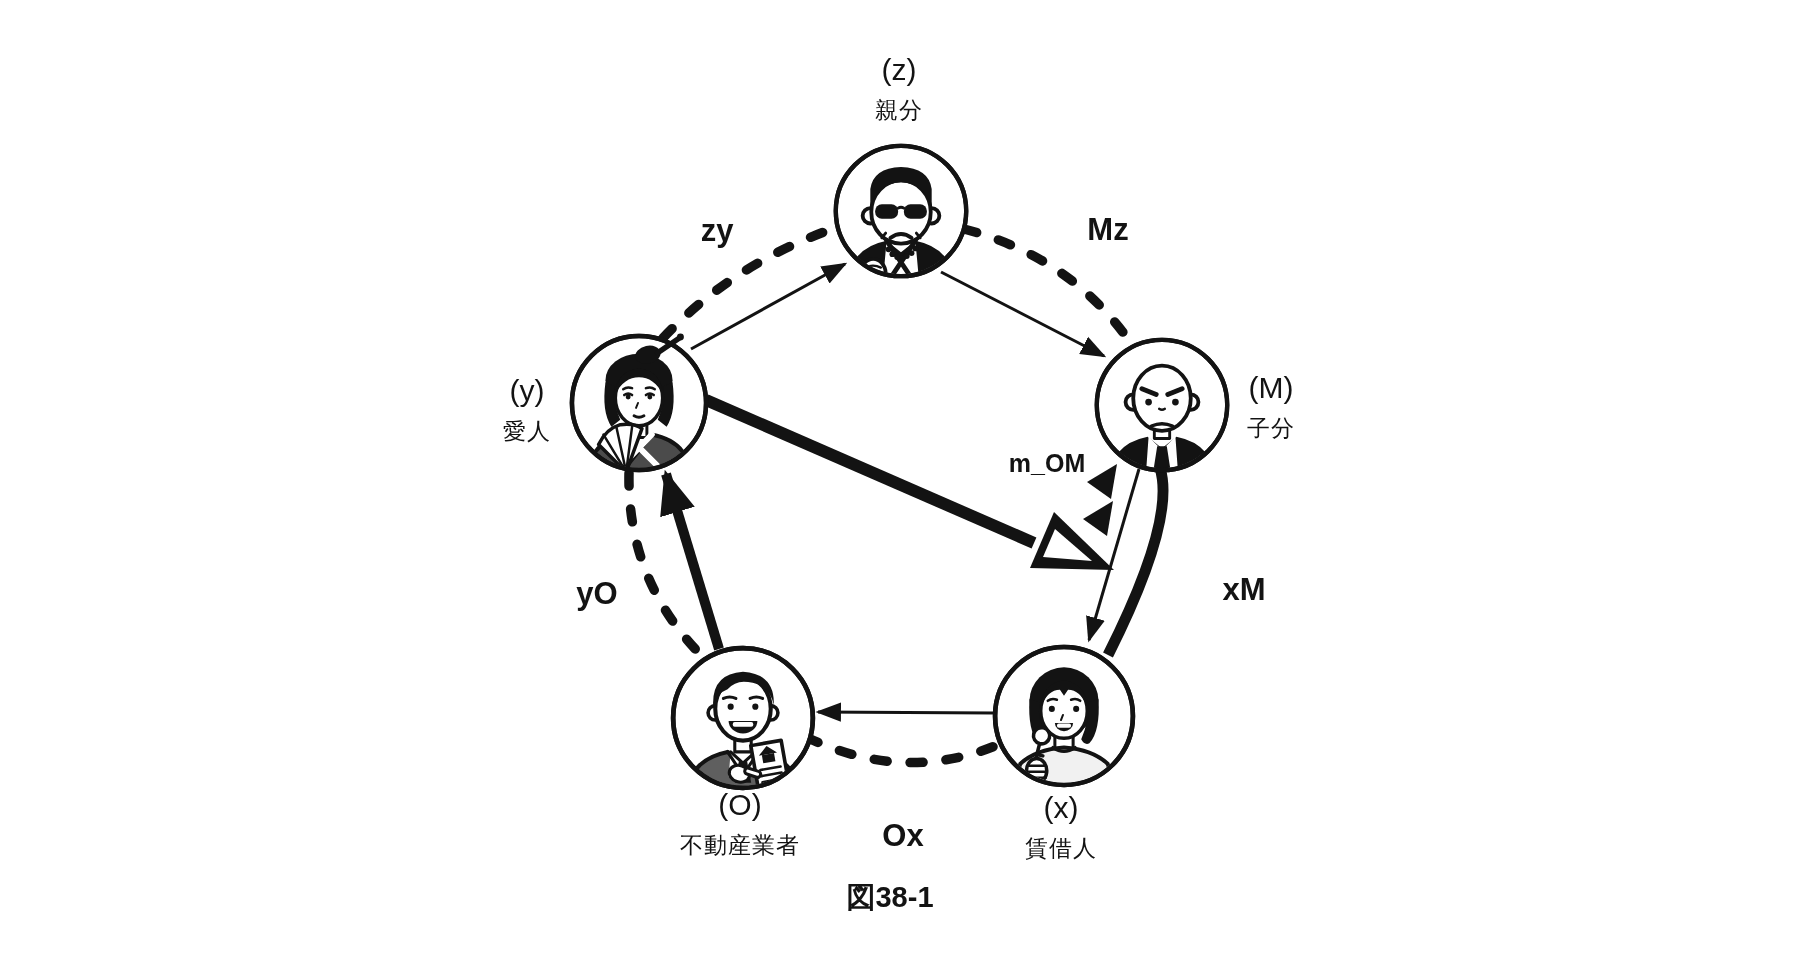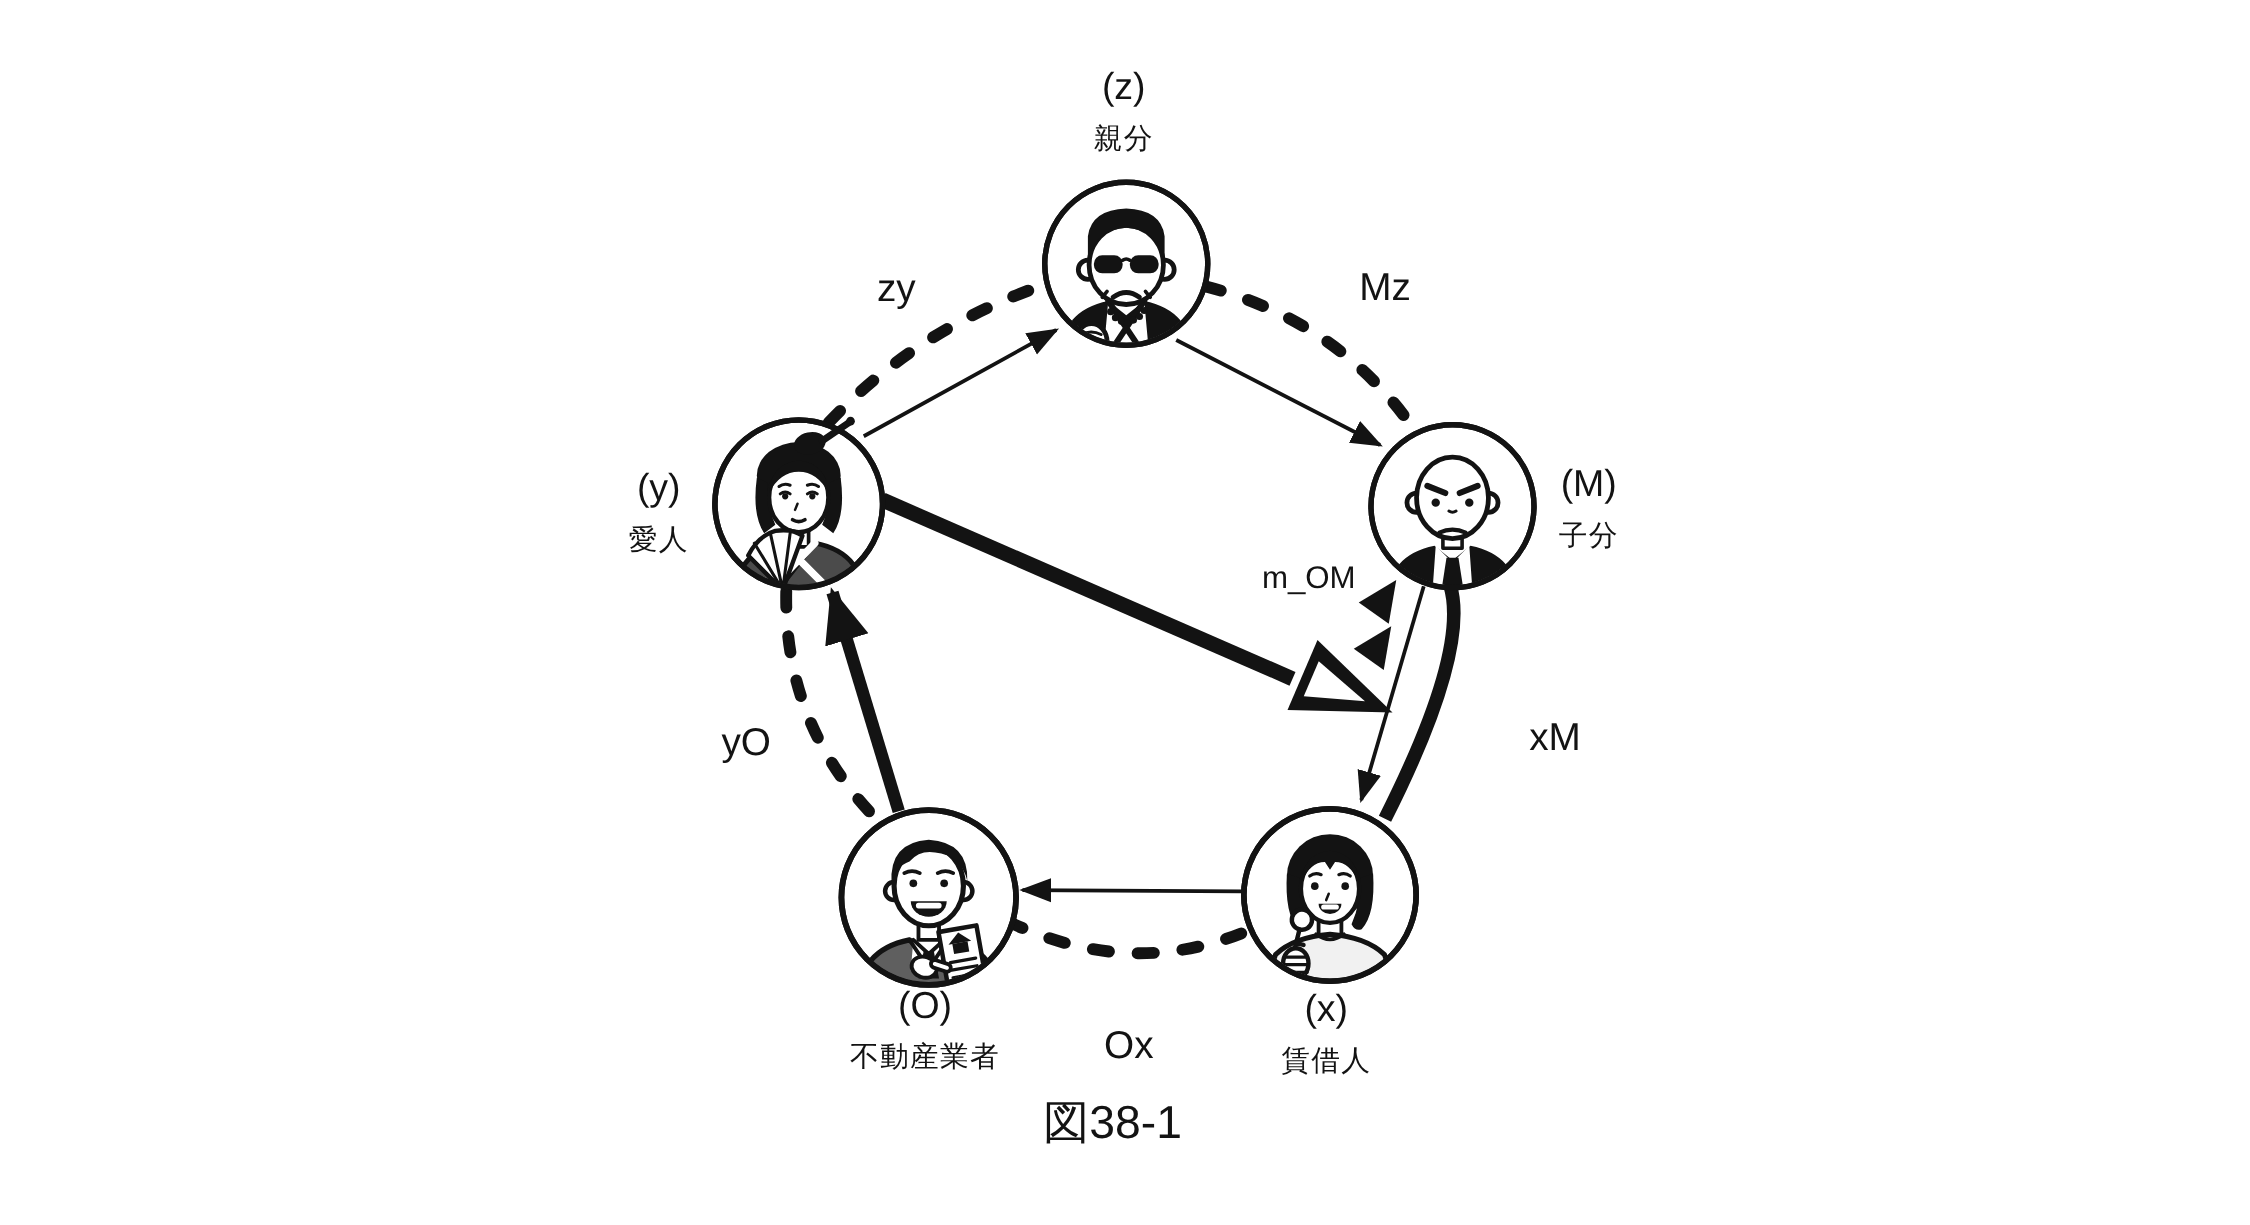--- a/index.html
+++ b/index.html
@@ -6,23 +6,23 @@
   .canvas {
     position:relative; width:1800px; height:980px; background:#ffffff;
     overflow:hidden; font-family:"Liberation Sans","DejaVu Sans",sans-serif;
     color:#131313;
   }
   .edges { position:absolute; left:0; top:0; }
   .avatar { position:absolute; }
   .node-label { position:absolute; transform:translateX(-50%); text-align:center; white-space:nowrap; }
   .node-key  { font-size:30px; line-height:41px; }
   .node-role { font-size:23px; line-height:41px; letter-spacing:1px; }
-  .edge-label { position:absolute; transform:translate(-50%,-50%); font-weight:400; font-size:31px; white-space:nowrap; }
-  .note-label { position:absolute; transform:translate(-50%,-50%); font-weight:400; font-size:25px; white-space:nowrap; }
-  .caption    { position:absolute; transform:translate(-50%,-50%); font-size:37px; white-space:nowrap; }
+  .edge-label { position:absolute; transform:translate(-50%,-50%); font-weight:700; font-size:31px; white-space:nowrap; }
+  .note-label { position:absolute; transform:translate(-50%,-50%); font-weight:700; font-size:25px; white-space:nowrap; }
+  .caption    { position:absolute; transform:translate(-50%,-50%); font-size:29px; white-space:nowrap;font-weight:bold; }
 </style>
 </head>
 <body>
 
 <div class="canvas">
 
   <svg class="edges" width="1800" height="980" viewBox="0 0 1800 980">
     <defs>
       <marker id="ah-thin" viewBox="0 0 10 10" refX="9" refY="5" markerWidth="8.5" markerHeight="8.5" orient="auto">
         <path d="M0,1.2 L10,5 L0,8.8 Z" fill="#131313"></path>

